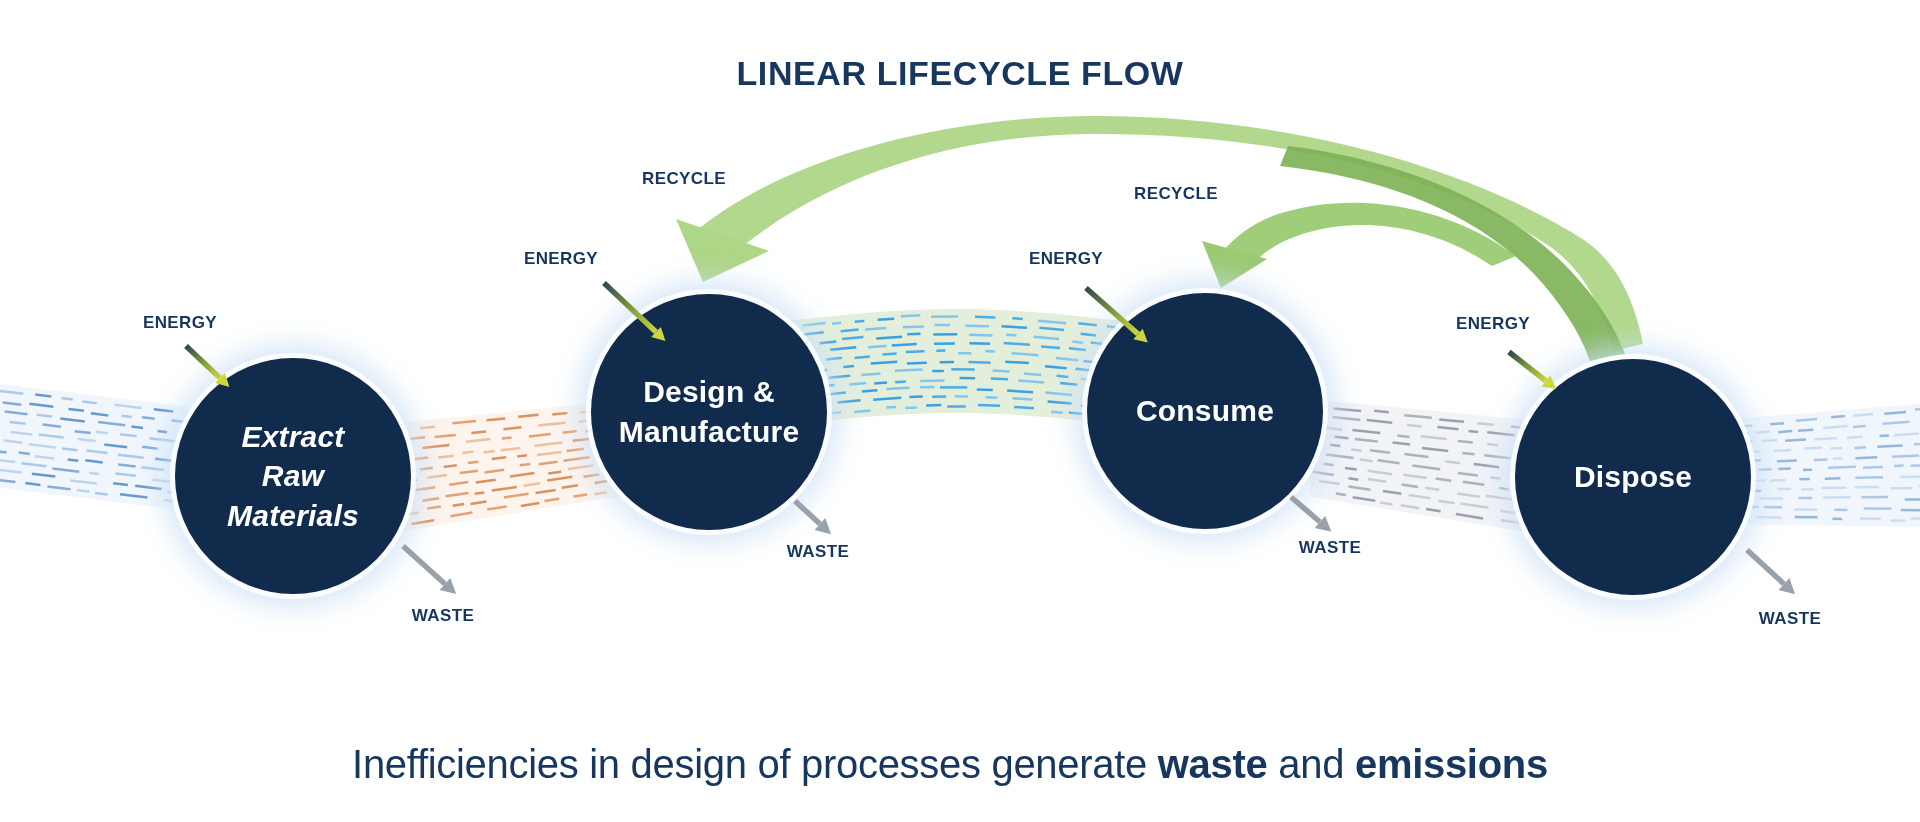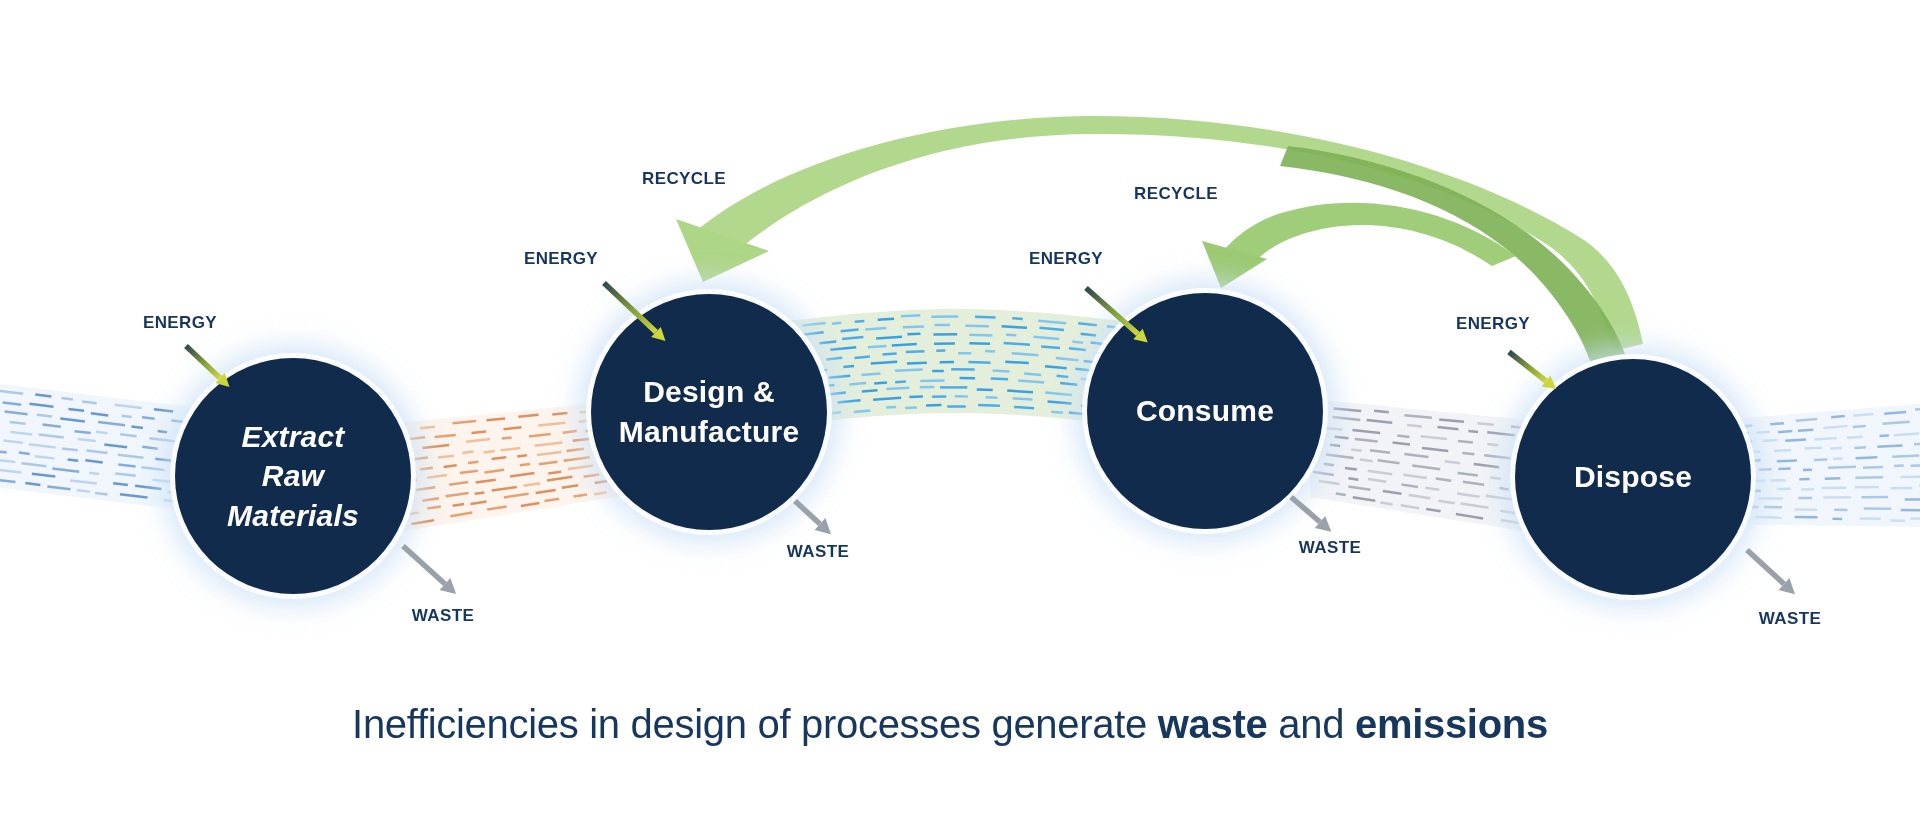--- a/index.html
+++ b/index.html
@@ -605,30 +605,31 @@
     <g>
         <line x1="1291" y1="497" x2="1320" y2="522" stroke="#99a1ab" stroke-width="5.5"></line>
         <polygon points="1331.3611494240085,531.794094331042 1314.7764830234444,528.0592796928046 1325.2235169765556,515.9407203071954" fill="#99a1ab"></polygon>
       </g>
     <g>
         <line x1="1747" y1="550" x2="1784" y2="584" stroke="#99a1ab" stroke-width="5.5"></line>
         <polygon points="1795.044912811331,594.1493793401419 1778.5869976852578,589.8906201660432 1789.4130023147422,578.1093798339568" fill="#99a1ab"></polygon>
       </g>
   </svg>
 
+  <div class="title" style="color: rgb(23, 55, 94);">LINEAR LIFECYCLE FLOW</div>
 
   <div class="lbl" style="left: 180px; top: 323px; color: rgb(22, 54, 95);">ENERGY</div>
   <div class="lbl" style="left: 561px; top: 259px; color: rgb(22, 54, 95);">ENERGY</div>
   <div class="lbl" style="left: 1066px; top: 259px; color: rgb(22, 54, 95);">ENERGY</div>
   <div class="lbl" style="left: 1493px; top: 324px; color: rgb(22, 54, 95);">ENERGY</div>
 
   <div class="lbl" style="left: 443px; top: 616px; color: rgb(22, 54, 95);">WASTE</div>
   <div class="lbl" style="left: 818px; top: 552px; color: rgb(22, 54, 95);">WASTE</div>
   <div class="lbl" style="left: 1330px; top: 548px; color: rgb(22, 54, 95);">WASTE</div>
   <div class="lbl" style="left: 1790px; top: 619px; color: rgb(22, 54, 95);">WASTE</div>
 
   <div class="lbl" style="left: 684px; top: 179px; color: rgb(22, 54, 95);">RECYCLE</div>
   <div class="lbl" style="left: 1176px; top: 194px; color: rgb(22, 54, 95);">RECYCLE</div>
 
-  <div class="caption" style="color: rgb(23, 55, 94);">
+  <div class="caption" style="color: rgb(23, 55, 94); margin-top: 40px;">
     <span>Inefficiencies in design of processes generate </span><span class="b">waste</span><span> and </span><span class="b">emissions</span>
   </div>
 </div>
 
 </body></html>

